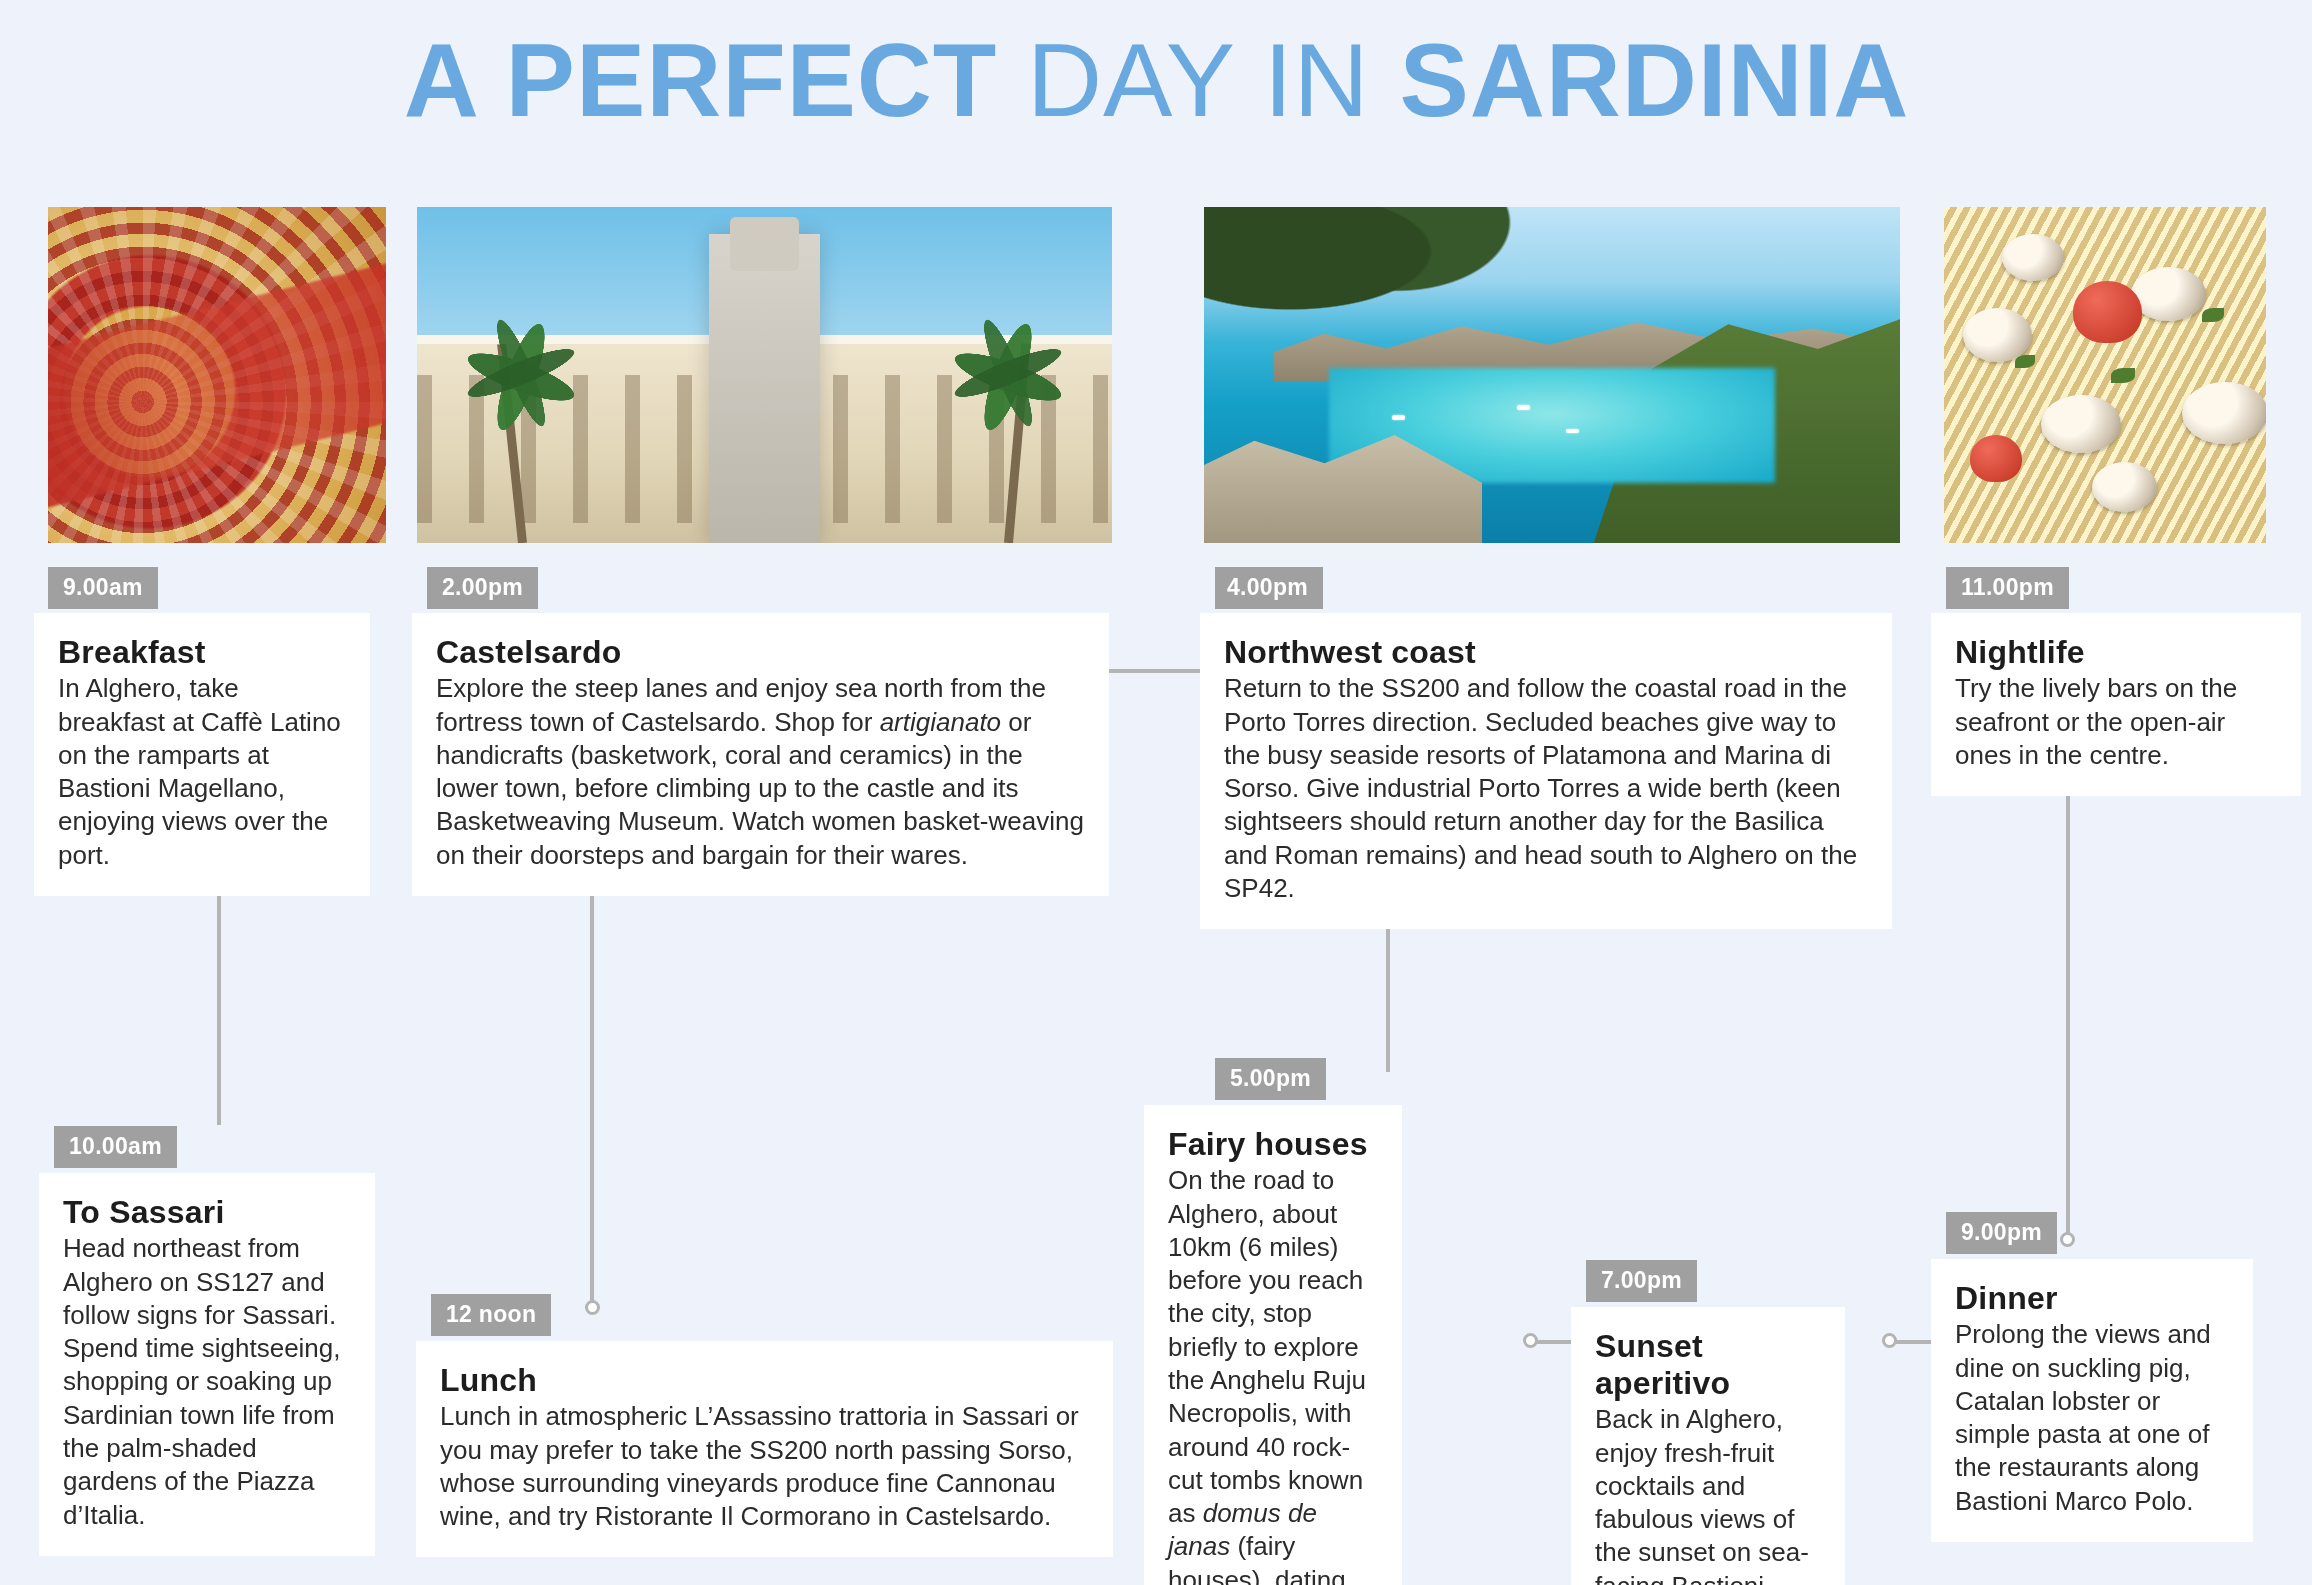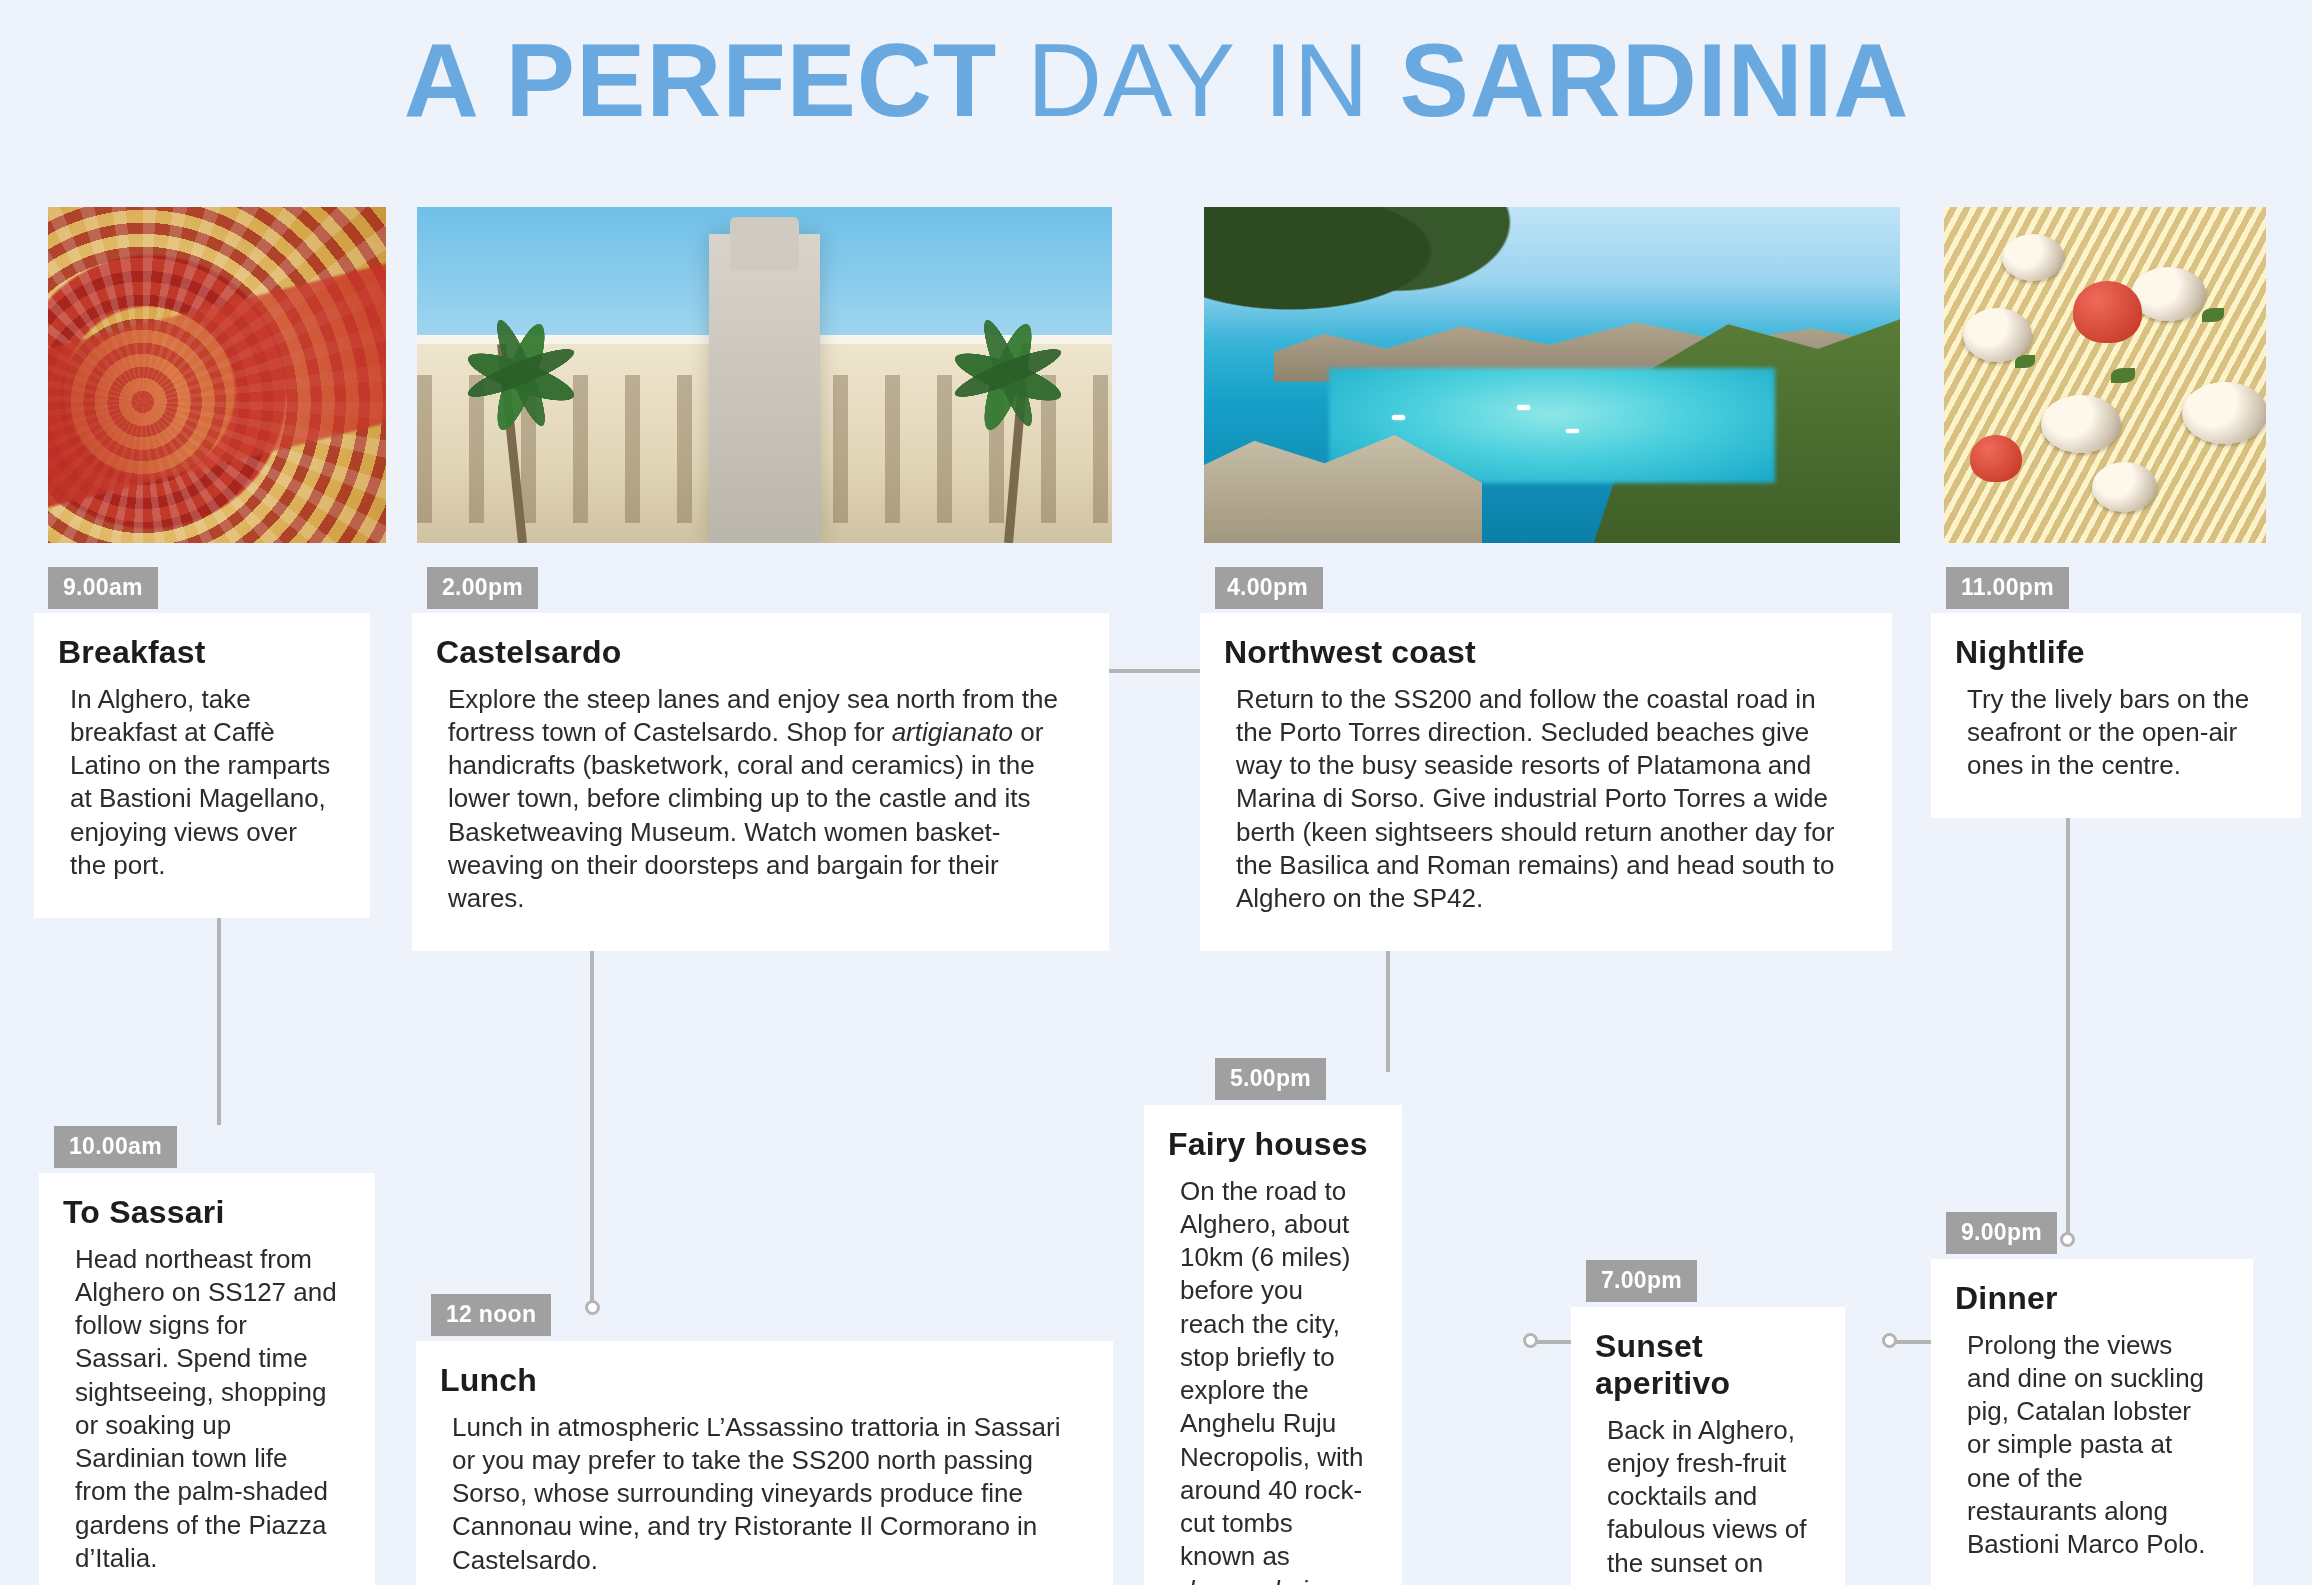--- a/index.html
+++ b/index.html
@@ -183,21 +183,21 @@
     white-space: nowrap;
   }
   .card h3 {
     margin: 0 0 1.9px 0;
     font-size: 32px;
     font-weight: bold;
     color: #1d1d1d;
     letter-spacing: 0.2px;
   }
   .card p {
-    margin: 12px;
+    margin: 0;
     font-size: 26px;
     line-height: 1.28;
     color: #2b2b2b;
   }
   .card p i { font-style: italic; }
 
   
   .conn {
     position: absolute;
     background: #b4b4b4;

